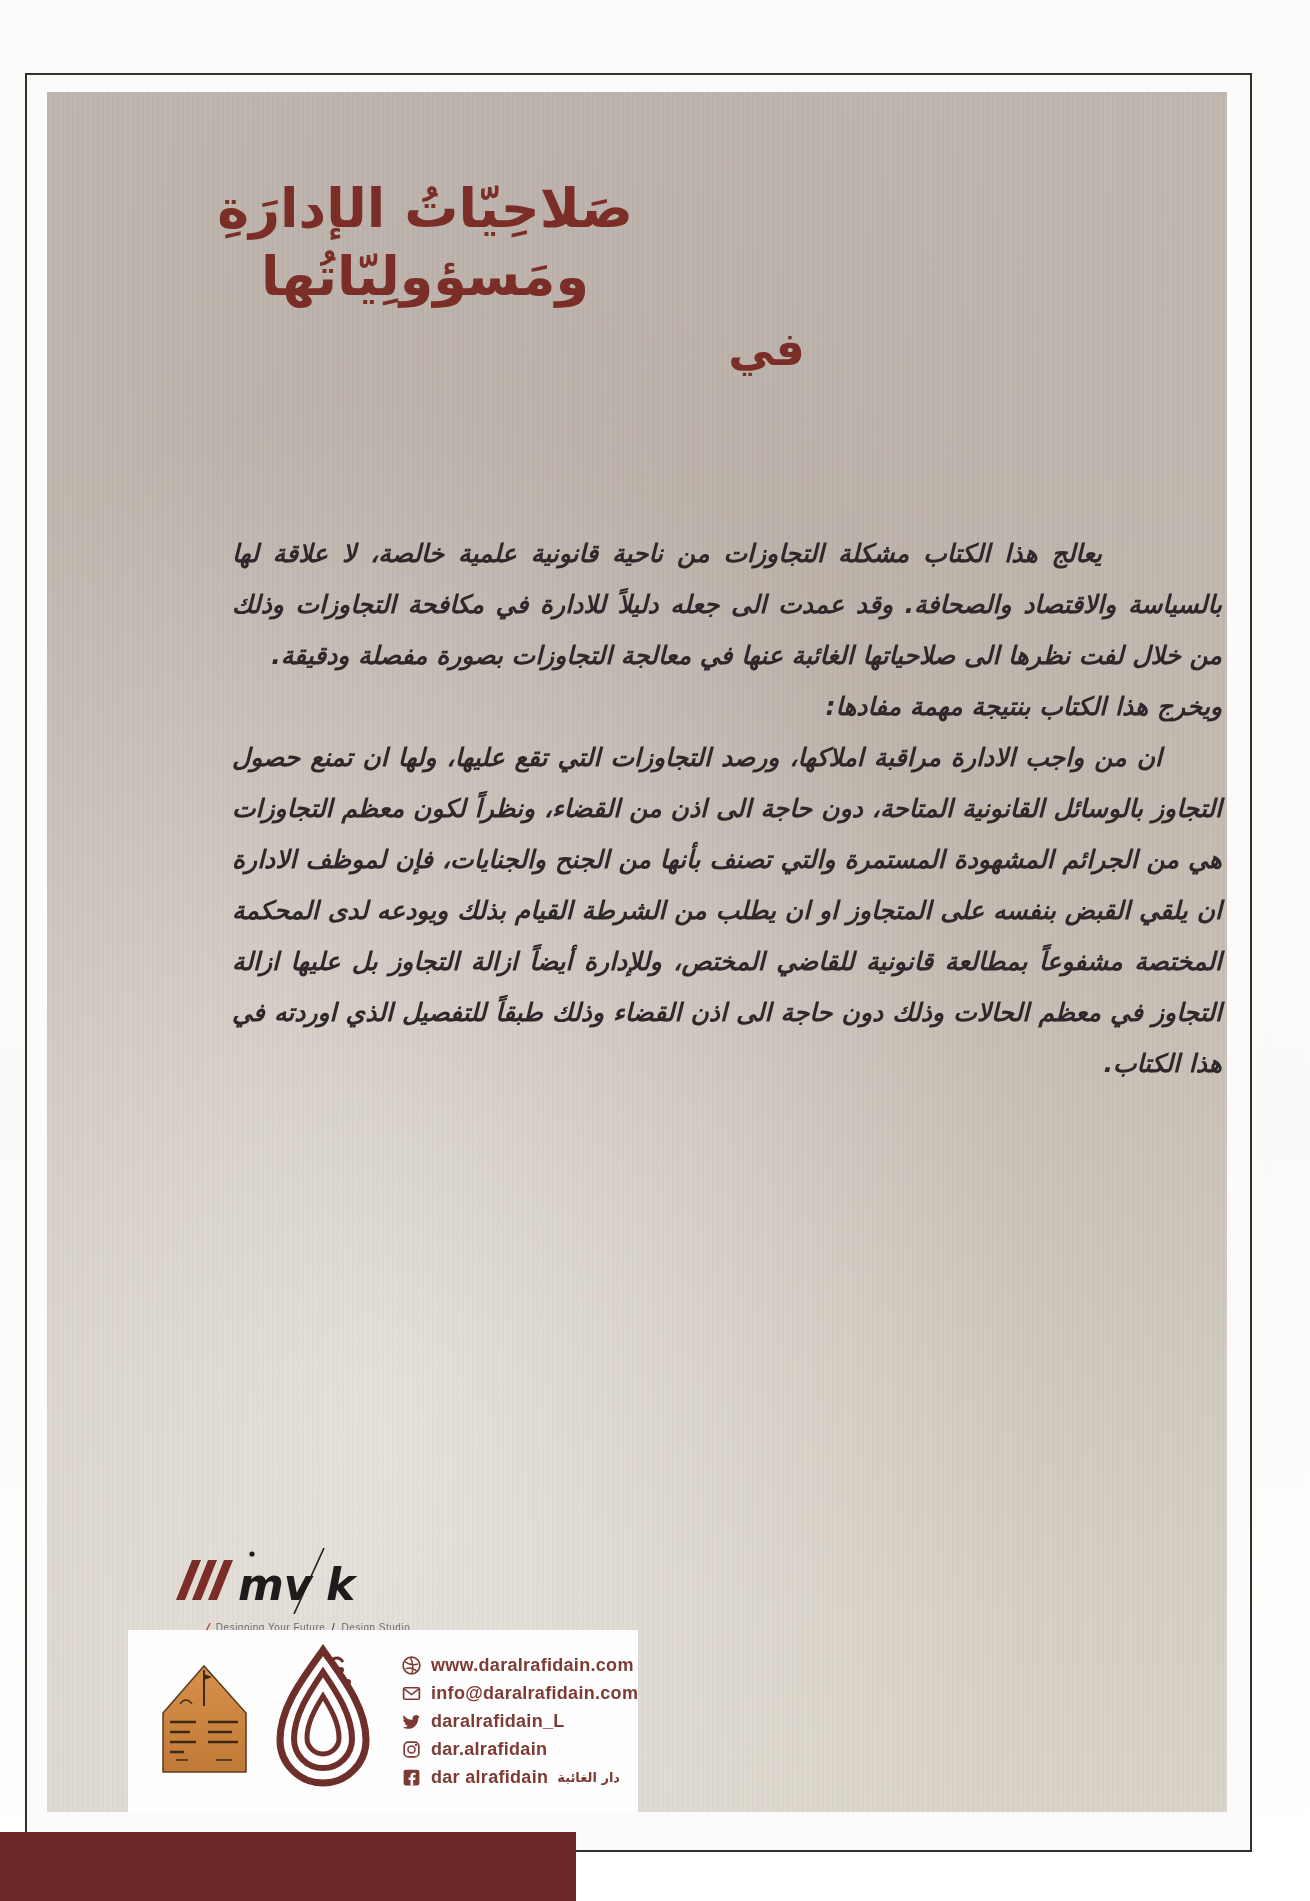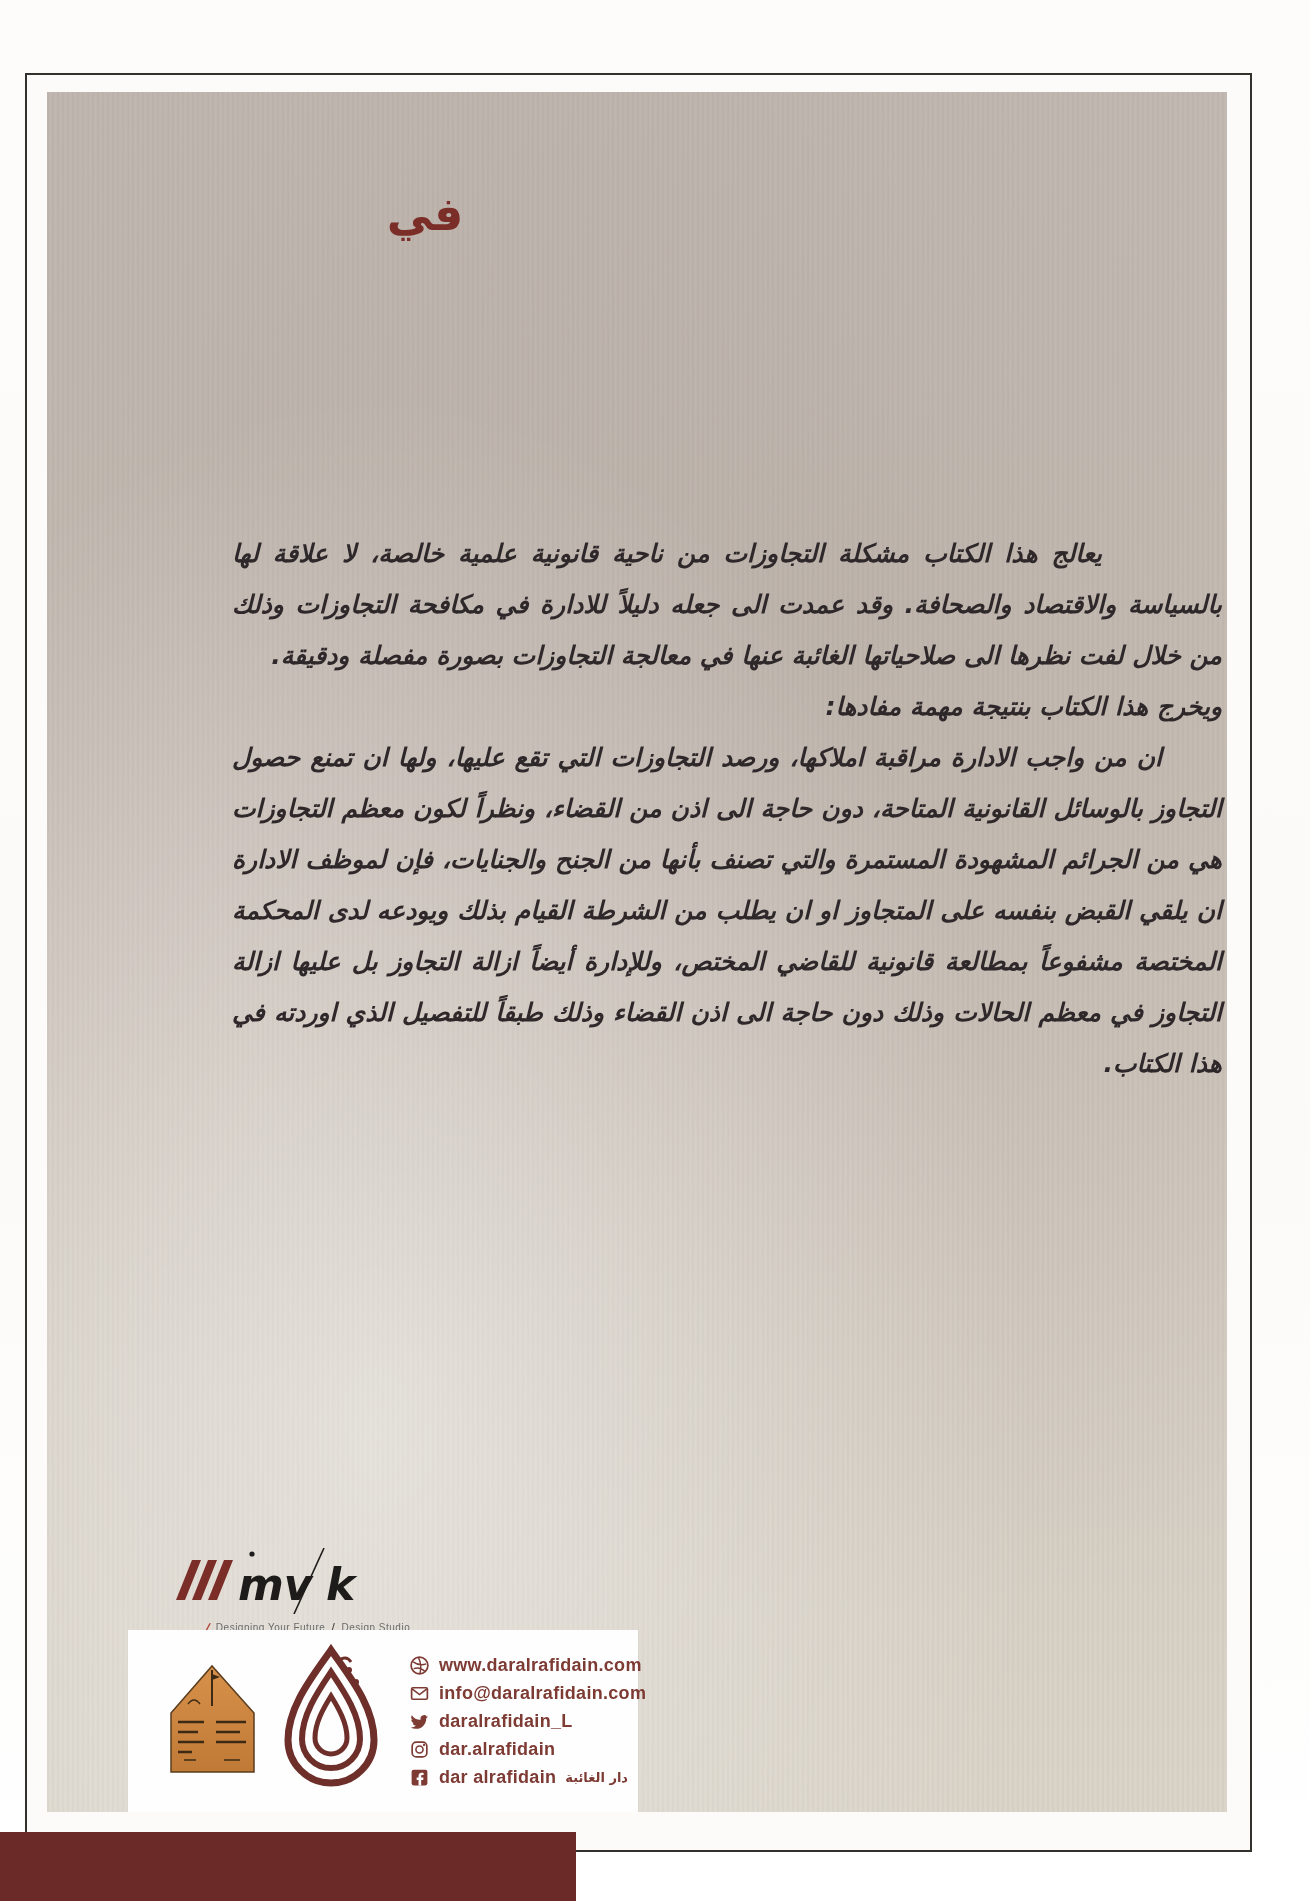--- a/index.html
+++ b/index.html
@@ -23,21 +23,21 @@
       radial-gradient(ellipse at 15% 20%, rgba(110,96,88,0.10), transparent 50%),
       repeating-linear-gradient(90deg, rgba(90,80,70,0.035) 0 2px, rgba(255,255,255,0.02) 2px 5px),
       linear-gradient(180deg,#c4bbb4 0%,#c9c0b8 40%,#d2cbc1 72%,#d9d3c8 100%);
   }
   
   .title-block{
     position:absolute;left:45px;top:175px;width:760px;text-align:center;
     color:#7b2e27;font-family:"DejaVu Sans",sans-serif;z-index:2;
   }
   .title-l1{font-size:54px;font-weight:bold;line-height:1.25;letter-spacing:1px;}
-  .title-l2{font-size:46px;font-weight:bold;margin-top:14px;line-height:1.1;}
+  .title-l2{font-size:46px;font-weight:bold;margin-top:14px;line-height:1.1;text-align:right;}
   .title-l3{font-size:60px;font-weight:bold;margin-top:16px;line-height:1.15;letter-spacing:1px;}
   
   .body-text{
     position:absolute;right:88px;top:528px;width:990px;z-index:2;
     direction:rtl;text-align:justify;color:#2e282a;
     font-family:"DejaVu Sans",sans-serif;font-weight:bold;
     font-size:25px;line-height:51px;font-style:italic;
   }
   .body-text p{margin:0;}
   .body-text p.ind-lg{text-indent:120px;}
@@ -47,21 +47,21 @@
   .studio-caption{
     display:flex;align-items:center;gap:6px;margin-top:2px;margin-left:38px;
     font-size:10px;color:#6b6b6b;letter-spacing:0.5px;white-space:nowrap;
   }
   .studio-caption .slash{color:#444;font-size:13px;}
   .studio-caption .red-slash{color:#b03a30;font-weight:bold;font-size:12px;transform:skewX(-20deg);}
   
   .pub-panel{
     position:absolute;left:128px;top:1630px;width:510px;height:182px;
     background:#fefefe;z-index:4;display:flex;align-items:center;
-    padding:16px;box-sizing:border-box;
+    padding:8px;box-sizing:border-box;
   }
   .pub-panel .house-wrap{margin-left:20px;flex:0 0 auto;}
   .pub-panel .drop-wrap{margin-left:14px;flex:0 0 auto;}
   .social-list{margin-left:22px;display:flex;flex-direction:column;gap:7px;flex:1 1 auto;}
   .social-row{display:flex;align-items:center;gap:9px;color:#7d3b34;
     font-family:"Liberation Sans",sans-serif;font-size:18px;font-weight:bold;letter-spacing:0.3px;}
   .social-row .ar{font-family:"DejaVu Sans",sans-serif;font-size:13px;direction:rtl;}
   .social-row svg{flex:0 0 auto;display:block;}
   
   .maroon-bar{
@@ -72,20 +72,21 @@
 </head>
 <body>
 
 <div class="page">
 
   <div class="frame">
     <div class="panel"></div>
   </div>
 
   <div class="title-block" dir="rtl">
+    <div class="title-l1">صَلاحِيّاتُ الإدارَةِ ومَسؤولِيّاتُها</div>
     <div class="title-l2">في</div>
   </div>
 
   <div class="body-text">
     <p class="ind-lg">يعالج هذا الكتاب مشكلة التجاوزات من ناحية قانونية علمية خالصة، لا علاقة لها بالسياسة والاقتصاد والصحافة. وقد عمدت الى جعله دليلاً للادارة في مكافحة التجاوزات وذلك من خلال لفت نظرها الى صلاحياتها الغائبة عنها في معالجة التجاوزات بصورة مفصلة ودقيقة.</p>
     <p>ويخرج هذا الكتاب بنتيجة مهمة مفادها:</p>
     <p class="ind">ان من واجب الادارة مراقبة املاكها، ورصد التجاوزات التي تقع عليها، ولها ان تمنع حصول التجاوز بالوسائل القانونية المتاحة، دون حاجة الى اذن من القضاء، ونظراً لكون معظم التجاوزات هي من الجرائم المشهودة المستمرة والتي تصنف بأنها من الجنح والجنايات، فإن لموظف الادارة ان يلقي القبض بنفسه على المتجاوز او ان يطلب من الشرطة القيام بذلك ويودعه لدى المحكمة المختصة مشفوعاً بمطالعة قانونية للقاضي المختص، وللإدارة أيضاً ازالة التجاوز بل عليها ازالة التجاوز في معظم الحالات وذلك دون حاجة الى اذن القضاء وذلك طبقاً للتفصيل الذي اوردته في هذا الكتاب.</p>
   </div>
 
   <div class="studio-logo">

